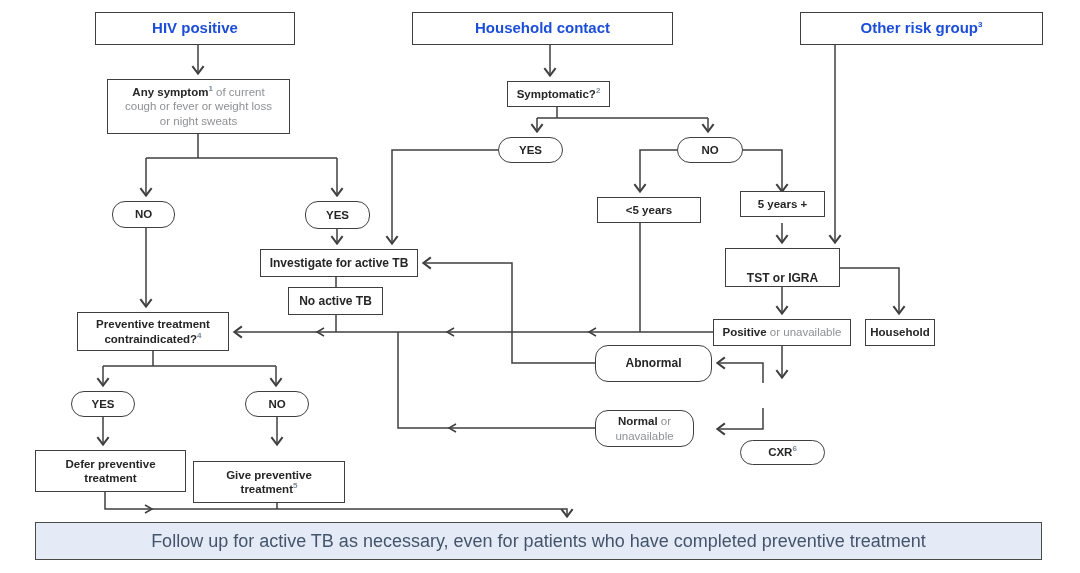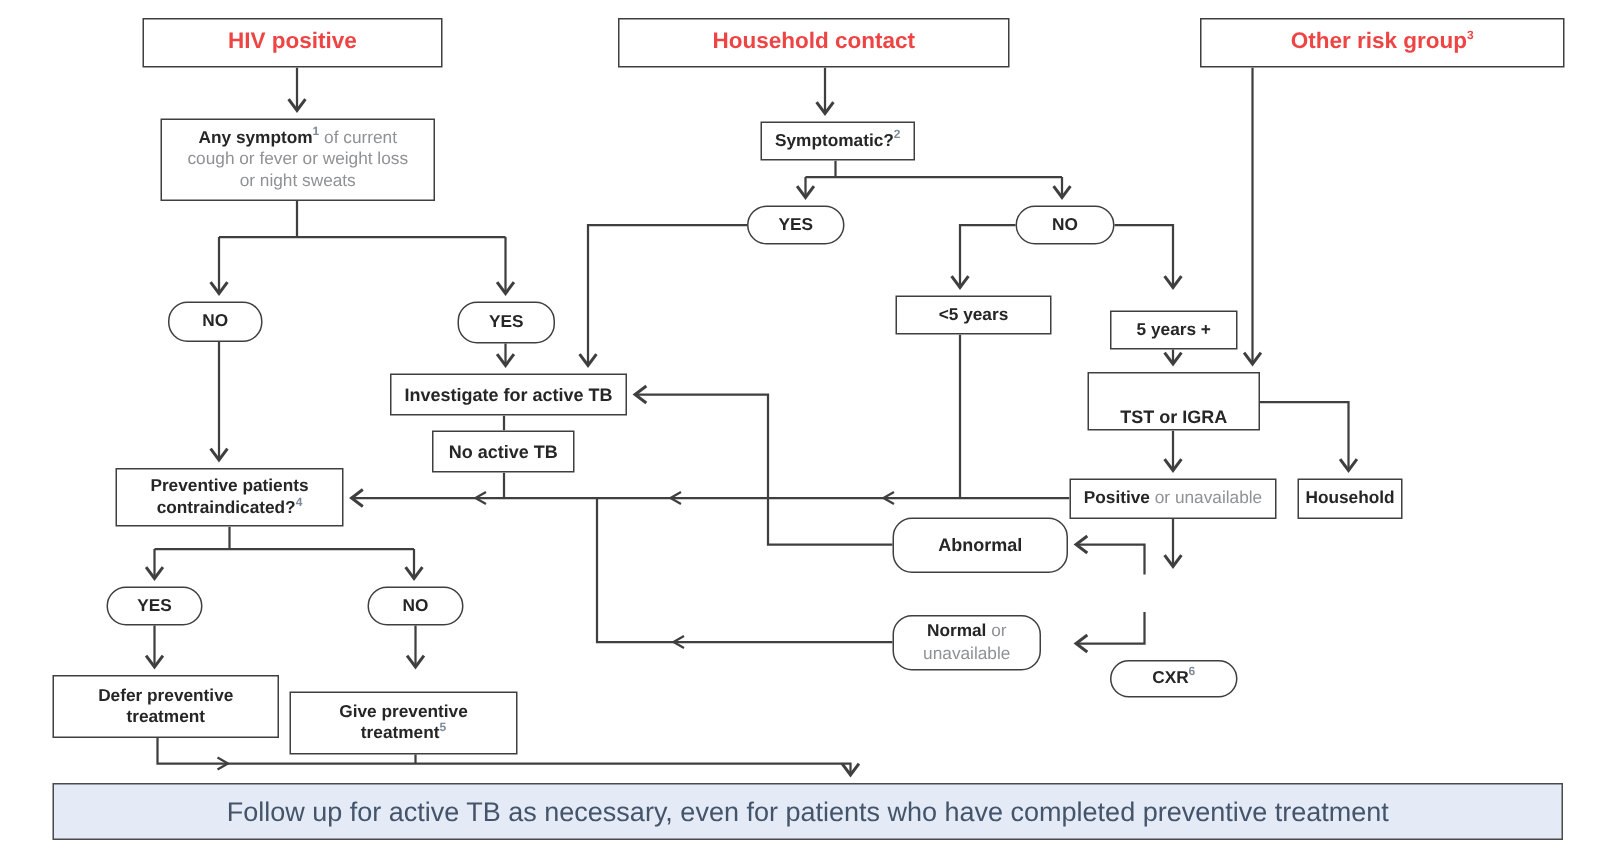--- a/index.html
+++ b/index.html
@@ -10,36 +10,36 @@
   svg.wires{position:absolute;left:0;top:0;z-index:1;}
   .w{fill:none;stroke:#3f3f3f;stroke-width:1.5px;}
   .box{
     position:absolute;z-index:2;background:#ffffff;
     border:1.5px solid #3f3f3f;box-sizing:border-box;
     display:flex;align-items:center;justify-content:center;
     text-align:center;color:#262626;font-weight:bold;font-size:11.5px;
     line-height:1.25;
   }
   .rounded{border-radius:13px;}
-  .header{font-size:15px;color:#ef4444;}
+  .header{font-size:15px;color:#1d4ed8;}
   .gray{color:#8f9194;font-weight:normal;}
   sup{font-size:8px;line-height:0;color:#7d8b99;font-weight:bold;}
   sup.suph{color:inherit;}
   
   .b-hiv{left:95px;top:12px;width:200px;height:33px;}
   .b-household{left:412px;top:12px;width:261px;height:33px;}
   .b-other{left:800px;top:12px;width:243px;height:33px;}
   .b-symptom{left:107px;top:79px;width:183px;height:55px;}
   .b-symptomatic{left:507px;top:81px;width:103px;height:26px;}
   .b-sym-yes{left:498px;top:137px;width:65px;height:26px;}
   .b-sym-no{left:677px;top:137px;width:66px;height:26px;}
   .b-hiv-no{left:112px;top:201px;width:63px;height:27px;}
   .b-hiv-yes{left:305px;top:201px;width:65px;height:28px;}
   .b-under5{left:597px;top:197px;width:104px;height:26px;}
-  .b-over5{left:740px;top:207px;width:85px;height:26px;}
+  .b-over5{left:740px;top:191px;width:85px;height:26px;}
   .b-investigate{left:260px;top:249px;width:158px;height:28px;font-size:12px;}
   .b-tst{left:725px;top:248px;width:115px;height:39px;font-size:12px;align-items:flex-end;}
   .b-noactive{left:288px;top:287px;width:95px;height:28px;font-size:12px;}
   .b-positive{left:713px;top:319px;width:138px;height:27px;white-space:nowrap;}
   .b-negative{left:865px;top:319px;width:70px;height:27px;}
   .b-contra{left:77px;top:312px;width:152px;height:39px;}
   .b-abnormal{left:595px;top:345px;width:117px;height:37px;font-size:12px;}
   .b-cxr{left:740px;top:400px;width:85px;height:25px;margin-top:40px;}
   .b-normal{left:595px;top:410px;width:99px;height:37px;}
   .b-contra-yes{left:71px;top:391px;width:64px;height:26px;}
@@ -170,21 +170,21 @@
   </div>
 
   <div class="box b-investigate">
     <span>Investigate for active TB</span>
   </div>
   <div class="box b-noactive">
     <span>No active TB</span>
   </div>
   <div class="box b-contra">
     <div>
-      <span>Preventive patients</span><br>
+      <span>Preventive treatment</span><br>
       <span>contraindicated?</span><sup>4</sup>
     </div>
   </div>
 
   <div class="box b-tst">
     <span>TST or IGRA</span>
   </div>
   <div class="box b-positive">
     <span><b>Positive</b><span class="gray"> or unavailable</span></span>
   </div>

